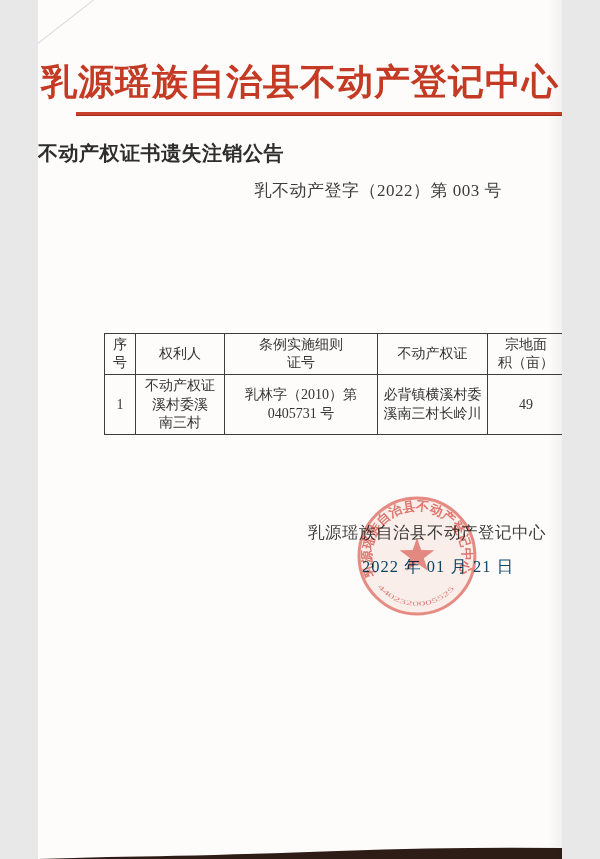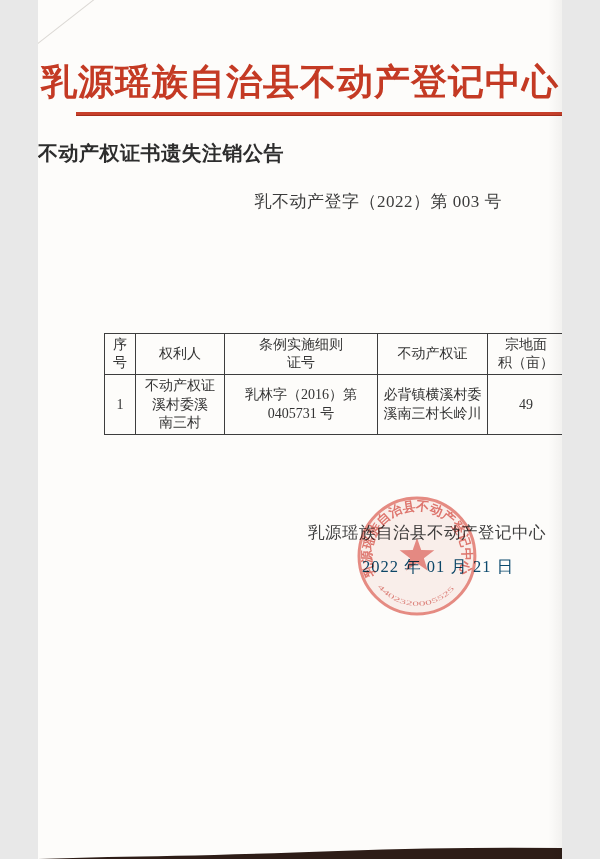--- a/index.html
+++ b/index.html
@@ -26,21 +26,21 @@
   .red-divider{
     position:absolute;left:38px;top:112px;width:532px;height:3px;
     background:#c7402b;border-bottom:1px solid #a52d1c;
   }
   .doc-title{
     position:absolute;left:0;top:140px;width:546px;
     text-align:left;font-size:20px;font-weight:600;
     letter-spacing:0.5px;color:#2d2d2d;white-space:nowrap;
   }
   .doc-number{
-    position:absolute;top:190px;right:60px;
+    position:absolute;top:179px;right:60px;
     font-size:17px;letter-spacing:0.5px;color:#3c3c3c;white-space:nowrap;
   }
   .body-par{position:absolute;left:76px;top:207px;width:470px;}
   .body-par .bline{
     font-size:17.5px;line-height:32.5px;letter-spacing:0.5px;
     color:#3a3a3a;white-space:nowrap;
   }
   .body-par .bline:first-child{text-indent:2em;}
   .notice-table{
     position:absolute;left:66px;top:333px;width:460px;
@@ -102,21 +102,21 @@
         <th>宗地面
 积（亩）</th>
       </tr>
     </thead>
     <tbody>
       <tr>
         <td>1</td>
         <td>不动产权证
 溪村委溪
 南三村</td>
-        <td>乳林字（2016）第
+        <td>乳林字（2010）第
 0405731 号</td>
         <td>必背镇横溪村委
 溪南三村长岭川</td>
         <td>49</td>
       </tr>
     </tbody>
   </table>
 
   <div class="sig-org">乳源瑶族自治县不动产登记中心</div>
   <div class="sig-date">2022 年 01 月 21 日</div>

